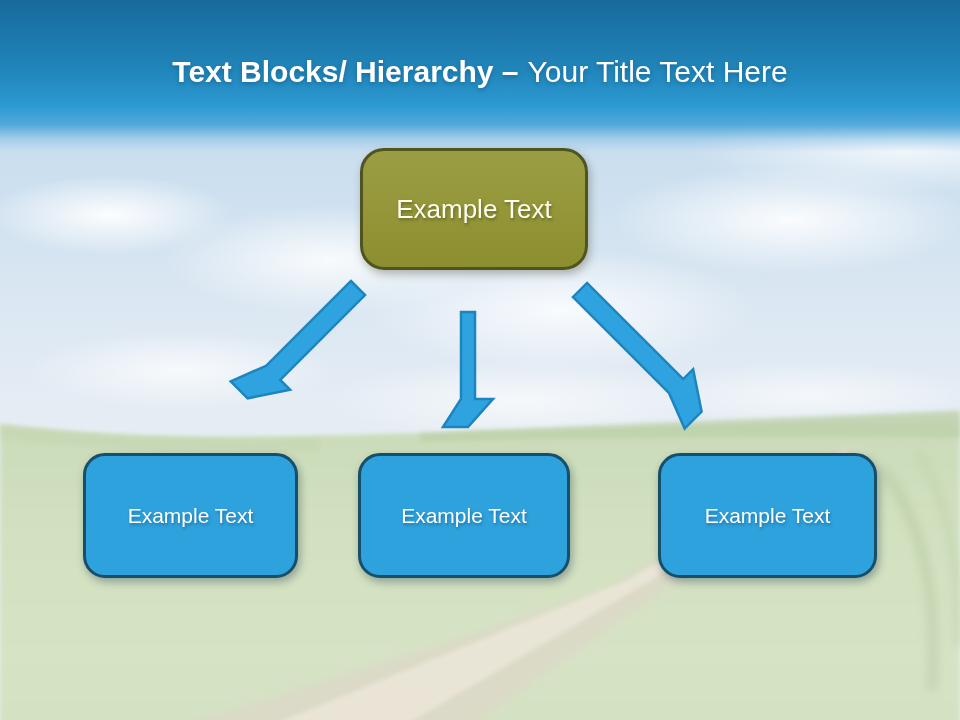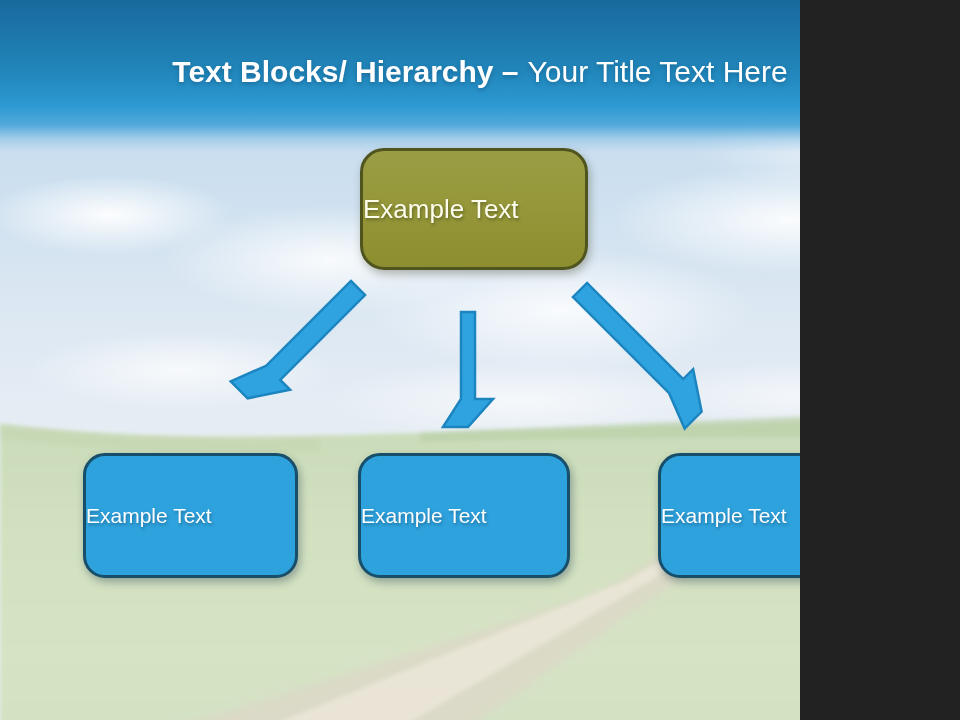--- a/index.html
+++ b/index.html
@@ -1,17 +1,17 @@
 <!DOCTYPE html>
 <html style="--header-top: #186a9d; --header-mid: #2187bc; --header-bot: #2d9ad3; --accent-blue: #2ea2dd; --accent-blue-border: #174f6b; --olive-fill: #95973a; --olive-border: #50541f; --arrow-fill: #2ea3df; --arrow-stroke: #1c85c0;"><head>
 <meta charset="utf-8">
 <style>
   html,body { margin:0; padding:0; background:#222; }
   .slide {
-    position:relative; width:800px; height:720px; overflow:hidden;
+    position:relative; width:960px; height:720px; overflow:hidden;
     font-family:"Liberation Sans","DejaVu Sans",sans-serif;
     background:#3b82f6;
   }
   
   .sky {
     position:absolute; inset:0;
     background:linear-gradient(180deg,
       #b9d4ec 0%, #c2daee 12%, #cfe1f0 28%, #dbe7f2 42%,
       #e4ecf4 55%, #e9eff3 70%, #eaefF2 100%);
   }
@@ -43,21 +43,21 @@
   .title {
     position:absolute; left:0; top:52px; width:960px;
     text-align:center; color:#ffffff; font-size:30px; line-height:40px;
     text-shadow:0 2px 4px rgba(15,60,95,.4);
     white-space:nowrap;
   }
   .title .bold { font-weight:700; }
   .title .regular { font-weight:400; margin-left:9px; }
   
   .box {
-    position:absolute; display:flex; align-items:center; justify-content:flex-start;
+    position:absolute; display:flex; align-items:center; justify-content:center;
     box-sizing:border-box; text-align:center;
   }
   .rootbox {
     left:360px; top:148px; width:228px; height:122px;
     background:linear-gradient(180deg, #9b9d45 0%, var(--olive-fill,#95973a) 45%, #8c8e2f 100%);
     border:3px solid var(--olive-border,#50541f);
     border-radius:24px;
     box-shadow:2px 4px 8px rgba(60,60,35,.35);
     color:#fdfdee; font-size:26px;
     text-shadow:1px 2px 3px rgba(50,50,20,.45);

